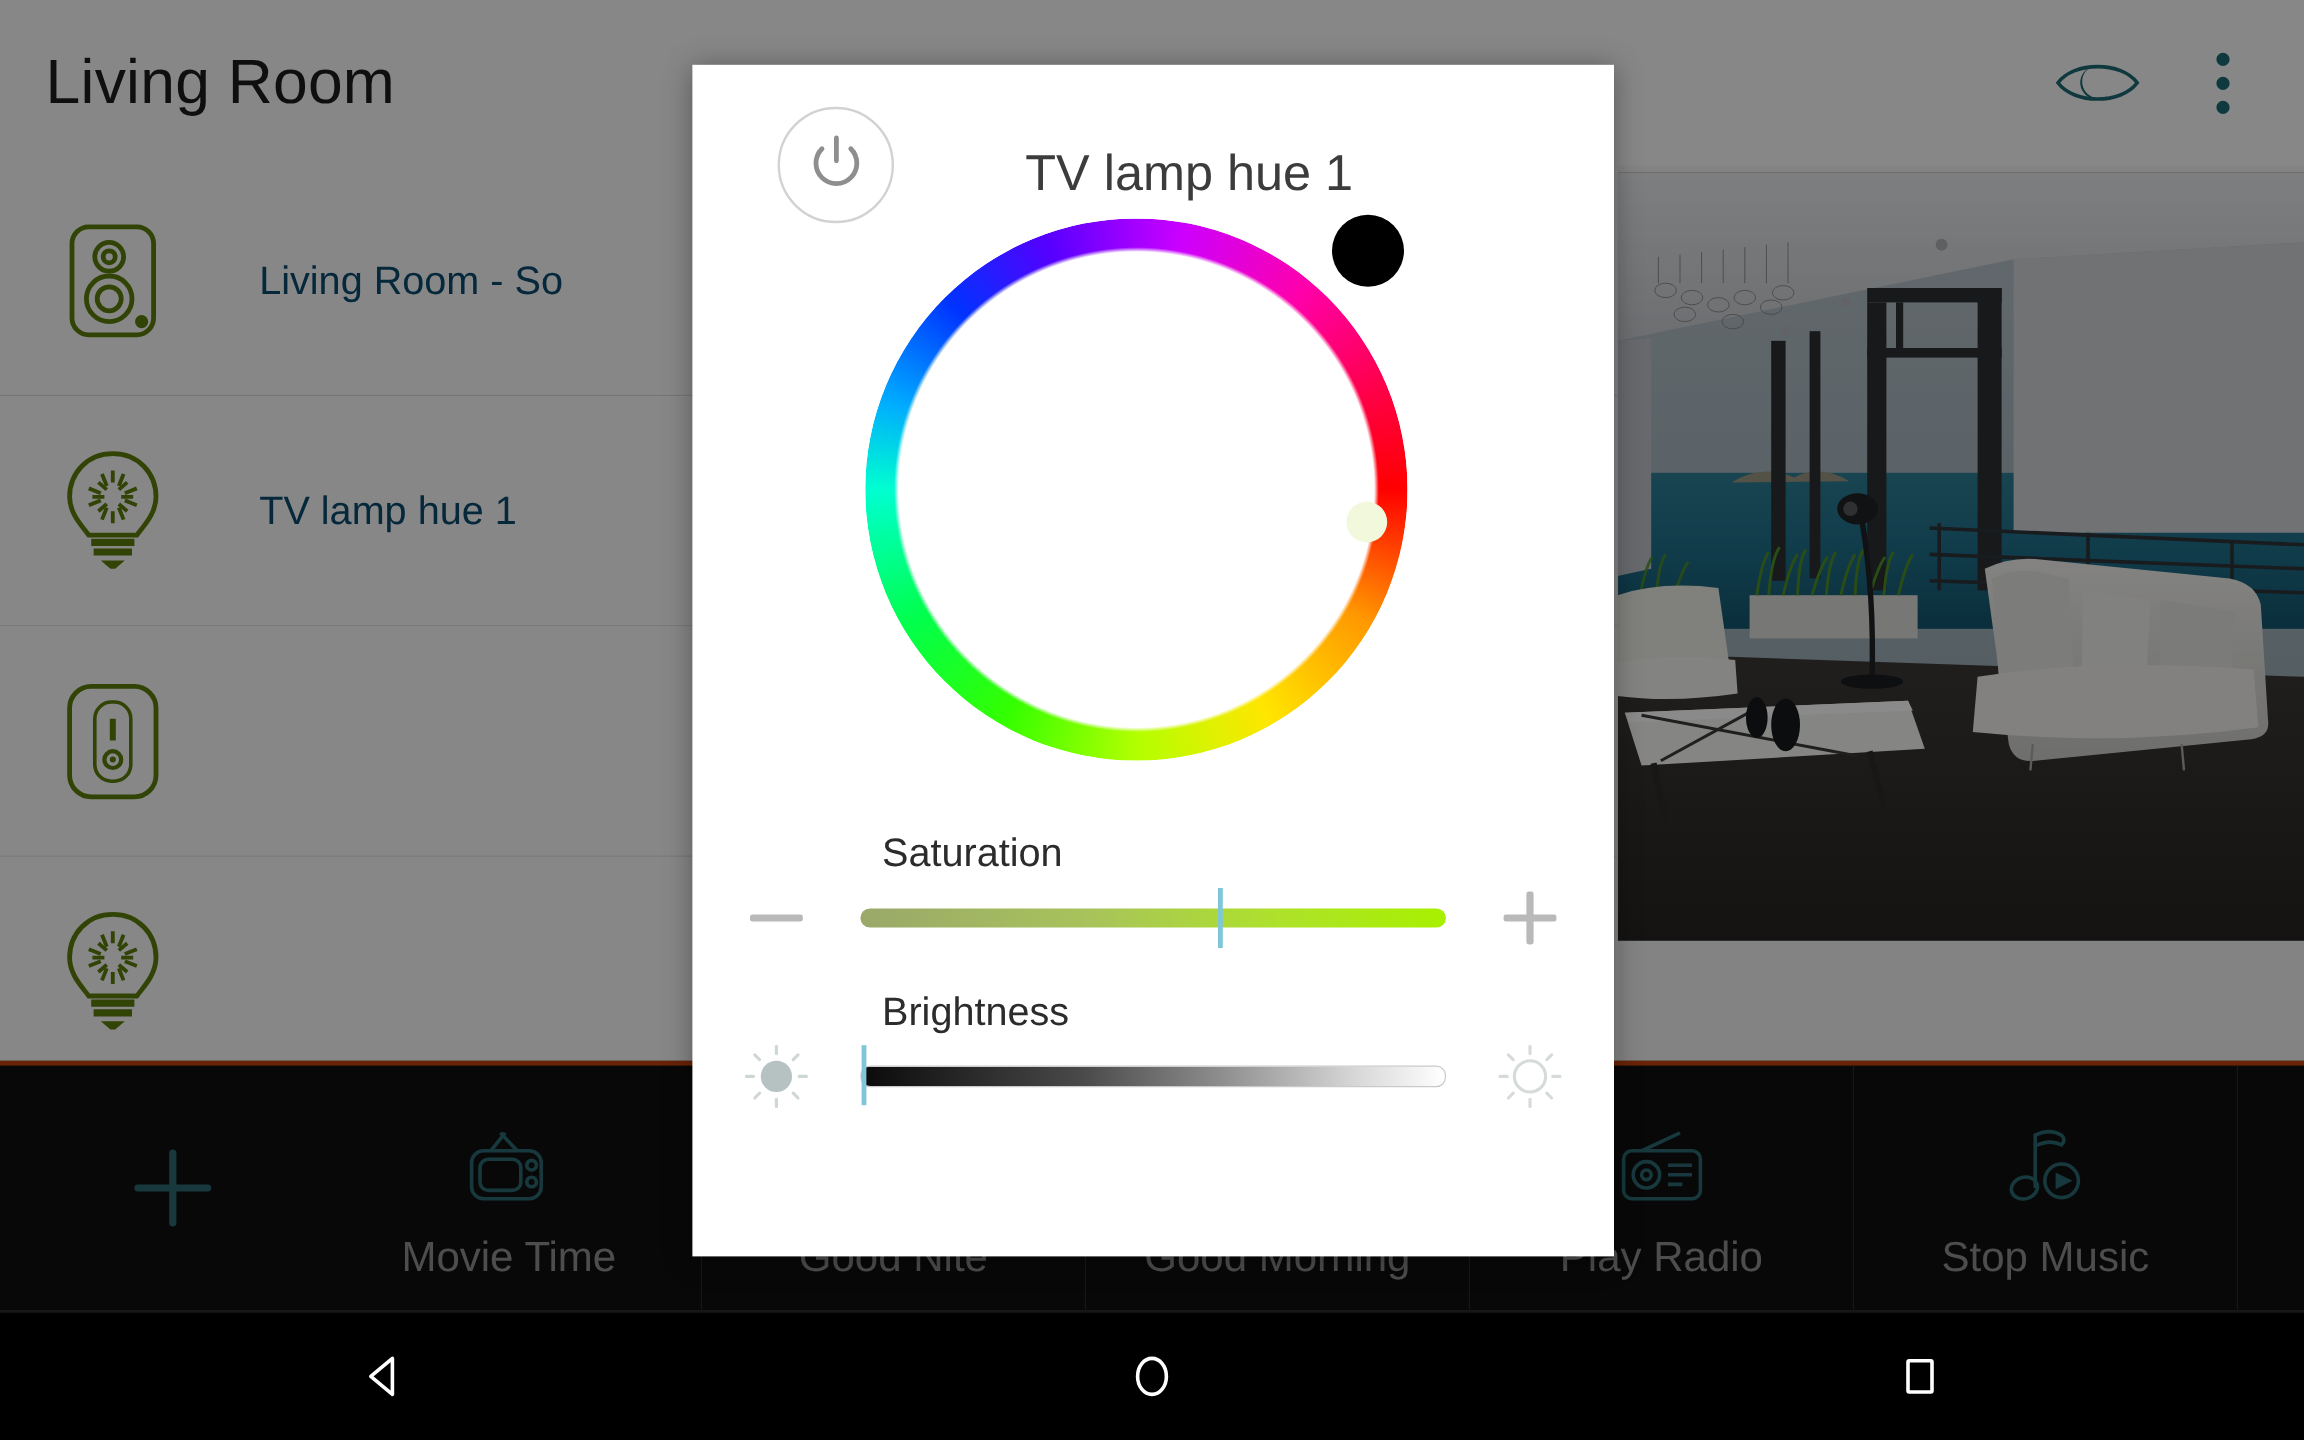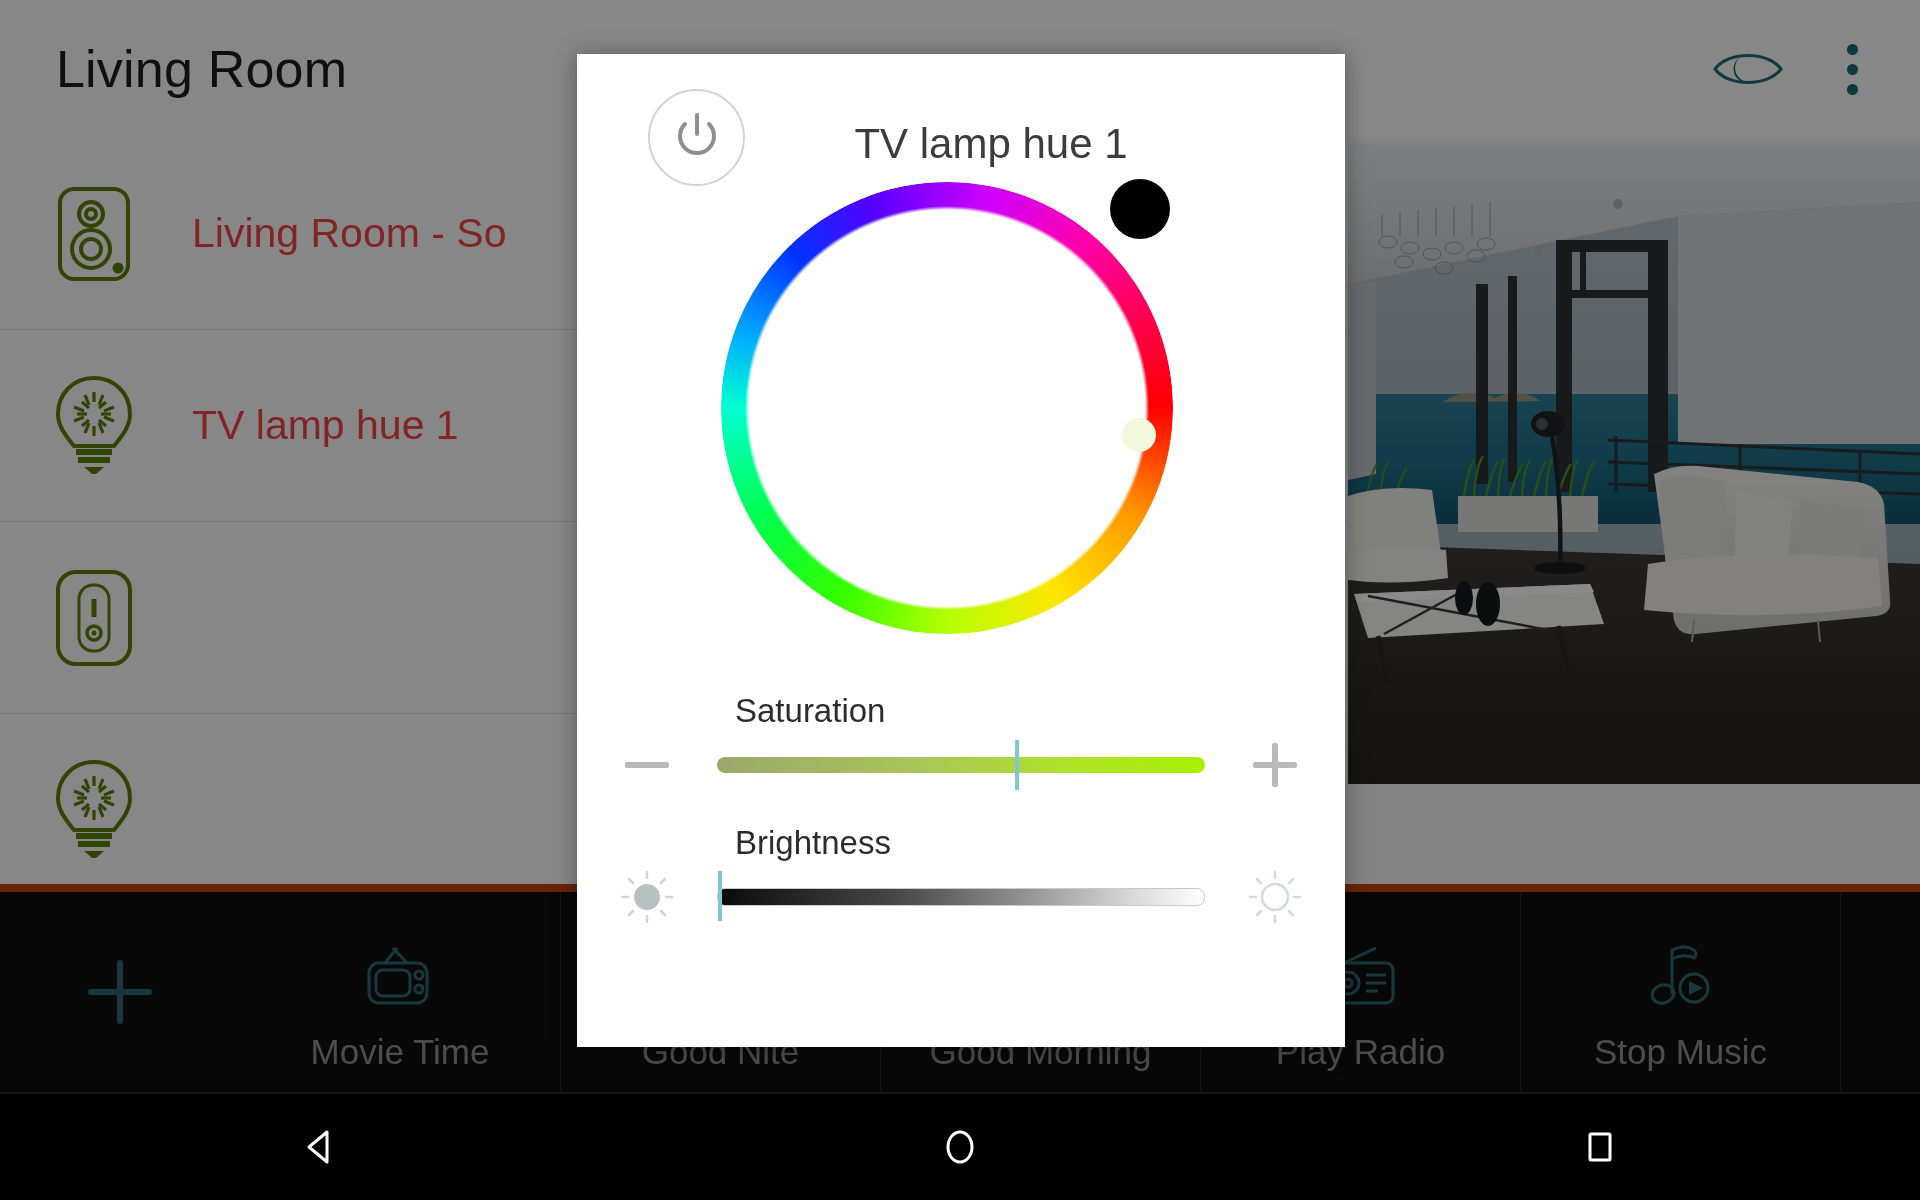--- a/index.html
+++ b/index.html
@@ -53,38 +53,38 @@
     background: #fafafa;
   }
   .device-row:last-child { border-bottom: none; }
   .device-icon {
     width: 92px; height: 104px;
     flex: 0 0 92px;
     display: flex; align-items: center; justify-content: center;
   }
   .device-icon svg { display: block; }
   .device-label {
-    margin-left: 52px;
-    font-size: 41px;
-    color: #ef4444;
+    margin-left: 76px;
+    font-size: 33px;
+    color: #0c4a6e;
     font-weight: 400;
     white-space: nowrap;
   }
 
   
   #app-header {
     position: absolute;
     left: 0; top: 0;
     width: 1920px; height: 138px;
     background: #fafafa;
     display: flex;
     align-items: center;
   }
   #page-title {
-    margin-left: 56px;
+    margin-left: 38px;
     font-size: 52px;
     color: #1c1c1c;
     font-weight: 400;
     letter-spacing: 0.2px;
   }
   #header-actions {
     position: absolute;
     right: 18px; top: 0;
     height: 138px;
     display: flex; align-items: center; gap: 42px;
@@ -110,21 +110,22 @@
   }
 
   
   #scene-bar {
     position: absolute;
     left: 0; top: 884px;
     width: 1920px; height: 208px;
     background: #101010;
     display: flex;
     align-items: stretch;
-    border-top: 8px solid #c2410c;
+    border-top: 4px solid #c2410c;
+    padding-left: 24px;
   }
   .scene-item {
     flex: 0 0 196px;
     position: relative;
     display: flex;
     flex-direction: column;
     align-items: center;
     justify-content: flex-start;
     padding-top: 38px;
     cursor: pointer;

